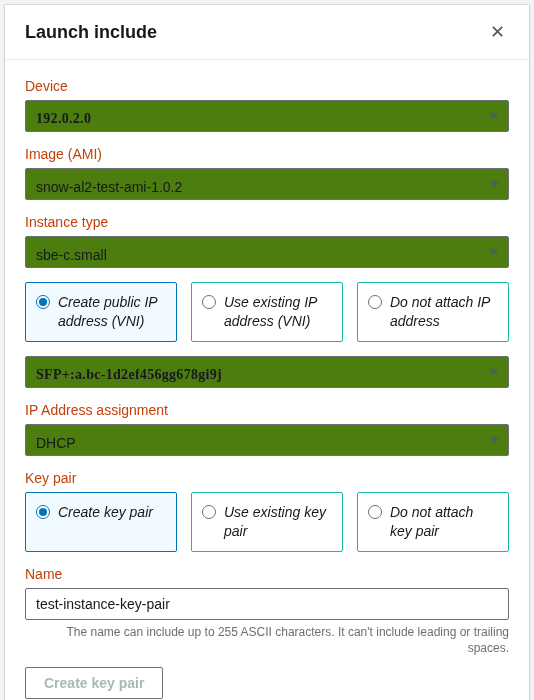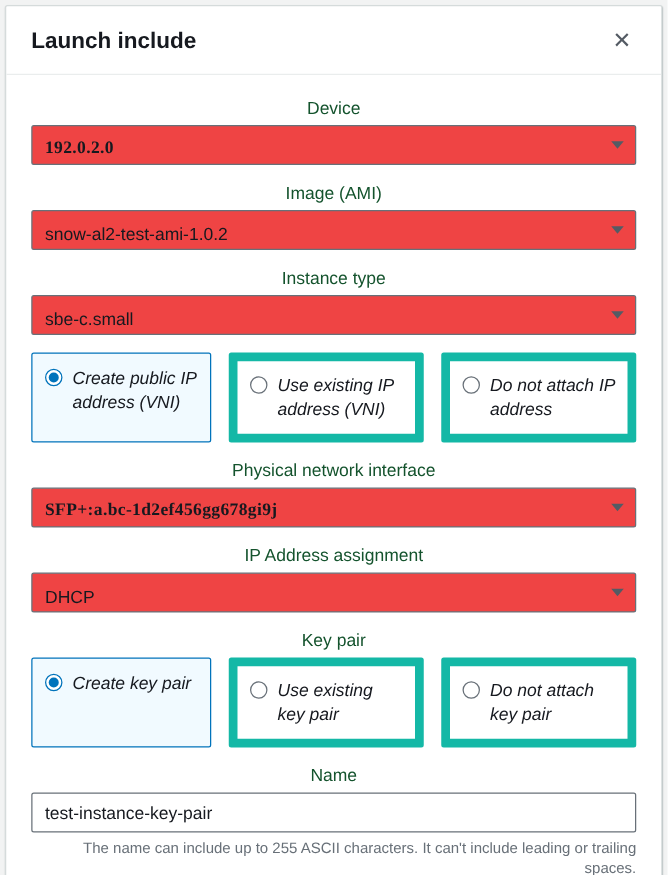--- a/index.html
+++ b/index.html
@@ -42,34 +42,33 @@
     }
     .modal-body {
       padding: 18px 20px 8px 20px;
     }
     .field {
       margin-bottom: 14px;
     }
     .field-label {
       display: block;
       font-size: 14px;
-      color: #14532d;
+      color: #c2410c;
       margin-bottom: 6px;
-      text-align: center;
     }
     .select-wrap {
       position: relative;
     }
     .select-box {
       width: 100%;
       height: 32px;
       padding: 12px 30px 6px 10px;
       border: 1px solid #687078;
       border-radius: 2px;
-      background: #ef4444;
+      background: #4d7c0f;
       font-size: 14px;
       color: #16191f;
       cursor: pointer;
       display: flex;
       align-items: center;
       font-family: inherit;
     }
     .select-box.mono {
       font-family: Georgia, "Times New Roman", serif;
       font-weight: 700;
@@ -86,21 +85,21 @@
       border-right: 5px solid transparent;
       border-top: 6px solid #545b64;
       pointer-events: none;
     }
     .radio-row {
       display: flex;
       gap: 14px;
     }
     .radio-tile {
       flex: 1;
-      border: 7px solid #14b8a6;
+      border: 1px solid #14b8a6;
       border-radius: 2px;
       padding: 10px 10px;
       display: flex;
       align-items: flex-start;
       gap: 8px;
       cursor: pointer;
       min-height: 52px;
       background: #fff;
     }
     .radio-tile.selected {
@@ -221,21 +220,20 @@
           <span class="radio-label">Use existing IP address (VNI)</span>
         </div>
         <div class="radio-tile">
           <span class="radio-dot"></span>
           <span class="radio-label">Do not attach IP address</span>
         </div>
       </div>
     </div>
 
     <div class="field">
-      <label class="field-label">Physical network interface</label>
       <div class="select-wrap">
         <div class="select-box mono">
           <span>SFP+:a.bc-1d2ef456gg678gi9j</span>
         </div>
         <span class="caret"></span>
       </div>
     </div>
 
     <div class="field">
       <label class="field-label">IP Address assignment</label>

